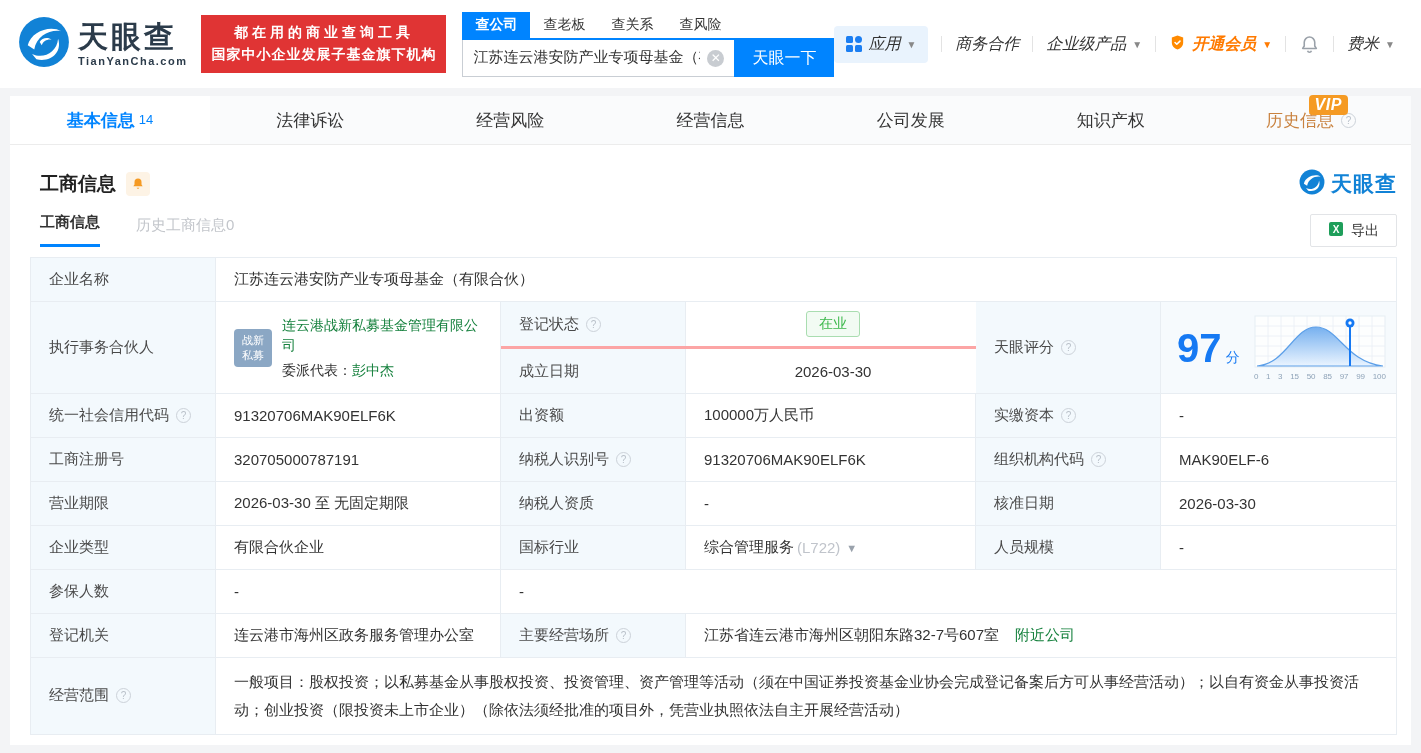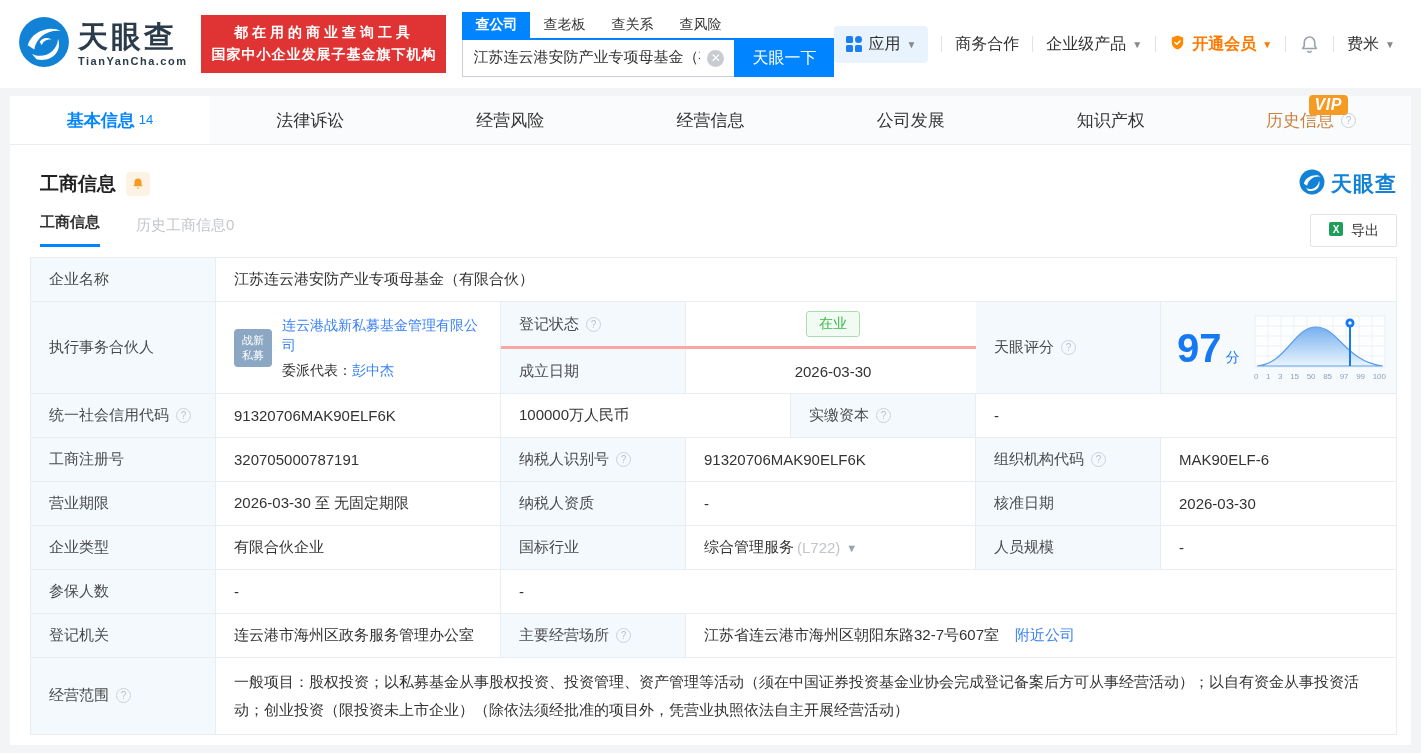--- a/index.html
+++ b/index.html
@@ -20,21 +20,21 @@
   .search-wrap { margin-left:16px; width:452px; }
   .search-tabs { display:flex; align-items:flex-start; border-bottom:2px solid #0084ff; }
   .search-tab { padding:4px 13px; font-size:14px; color:#333; cursor:pointer; }
   .search-tab.active { background:#0084ff; color:#fff; font-weight:bold; }
   .search-row { display:flex; height:37px; }
   .search-box { position:relative; flex:1; }
   .search-box input { width:100%; height:100%; border:1px solid #c9ced4; border-right:none; border-top:none; padding:0 34px 0 10px; font-size:15px; color:#333; outline:none; font-family:inherit; }
   .clear-ic { position:absolute; right:10px; top:10px; width:17px; height:17px; background:#c8ccd1; border-radius:50%; color:#fff; font-size:12px; display:flex; align-items:center; justify-content:center; cursor:pointer; }
   .search-btn { width:100px; background:#0084ff; color:#fff; border:none; font-size:16px; cursor:pointer; font-family:inherit; }
 
-  .top-nav { margin-left:auto; display:flex; align-items:center; }
+  .top-nav { margin-left:auto; display:flex; align-items:center;font-style:italic; }
   .nav-sep { width:1px; height:16px; background:#e3e3e3; margin:0 13px; }
   .nav-item { display:flex; align-items:center; font-size:16px; color:#333; cursor:pointer; gap:6px; white-space:nowrap; }
   .apps-item { background:#e9f3fd; border-radius:4px; padding:8px 12px; }
   .grid-ic { display:grid; grid-template-columns:7px 7px; grid-template-rows:7px 7px; gap:2px; }
   .grid-ic i { background:#1b7ef2; border-radius:1.5px; }
   .grid-ic i:nth-child(2){ border-radius:50%; }
   .caret { font-size:10px; color:#888; }
   .vip-link { color:#ff7a00; font-weight:bold; }
   .vip-link .caret { color:#ff7a00; }
   .bell-btn svg { display:block; }
@@ -70,21 +70,21 @@
   .cell { display:flex; align-items:center; padding:0 14px 0 18px; border-right:1px solid #e8edf2; }
   .cell:last-child { border-right:none; }
   .lbl { background:#f3f9fd; color:#4a4a4a; flex-shrink:0; }
   .val { background:#fff; color:#333; }
   .c1,.c3,.c5 { width:185px; }
   .c2 { width:285px; }
   .c4 { width:290px; }
   .c6 { flex:1; }
   .h44 { min-height:44px; }
   .qicon { display:inline-flex; width:15px; height:15px; border:1px solid #ccd2d9; border-radius:50%; color:#b9c0c9; font-size:10px; align-items:center; justify-content:center; margin-left:7px; flex-shrink:0; cursor:pointer; }
-  .link { color:#3b82f6; }
+  .link { color:#15803d; }
   .status-badge { color:#3db84c; border:1px solid #a9ddb0; background:#f2fbf3; padding:3px 12px; border-radius:3px; font-size:14px; }
   .midstack { display:flex; flex-direction:column; width:475px; flex-shrink:0; }
   .subrow2 { display:flex; flex:1; border-bottom:3px solid #fca5a5; }
   .subrow2:last-child { border-bottom:none; }
   .midstack .c4 { flex:1;justify-content:center; }
   .partner-cell { gap:10px; align-items:center; }
   .avatar { width:38px; height:38px; background:#8ba7c4; border-radius:4px; color:#fff; font-size:11px; display:flex; flex-direction:column; align-items:center; justify-content:center; line-height:1.35; flex-shrink:0; }
   .partner-info { display:flex; flex-direction:column; gap:4px; font-size:14px; line-height:1.45; }
   .score-cell { background:#f6fafd; justify-content:space-between; padding:0 10px 0 16px; }
   .score-num { color:#1679f3; font-weight:bold; font-size:40px; line-height:1; }
@@ -335,20 +335,21 @@
           </span>
         </div>
       </div>
 
       <div class="trow h44">
         <div class="cell lbl c1">
           <span>统一社会信用代码</span>
             <span class="qicon">?</span>
         </div>
         <div class="cell val c2">91320706MAK90ELF6K</div>
+        <div class="cell lbl c3">出资额</div>
         <div class="cell val c4">100000万人民币</div>
         <div class="cell lbl c5">
           <span>实缴资本</span>
             <span class="qicon">?</span>
         </div>
         <div class="cell val c6 dash">-</div>
       </div>
 
       <div class="trow h44">
         <div class="cell lbl c1">工商注册号</div>

